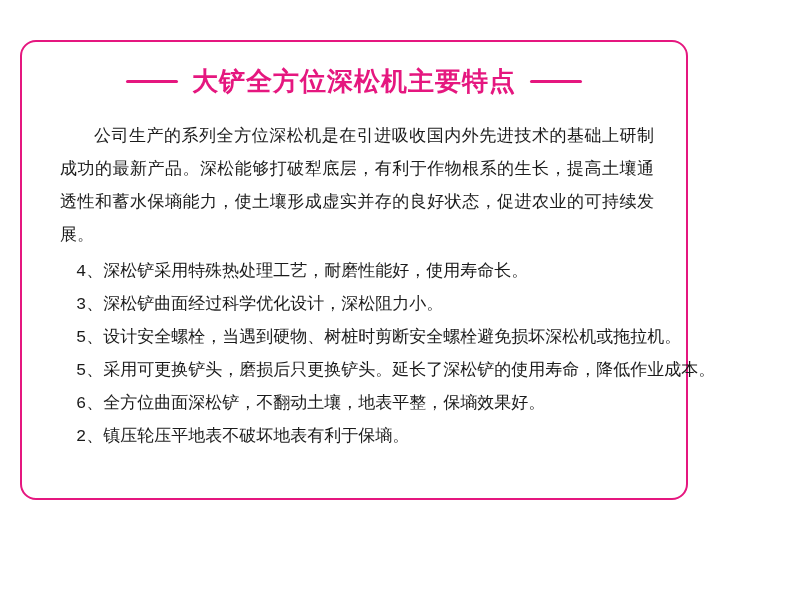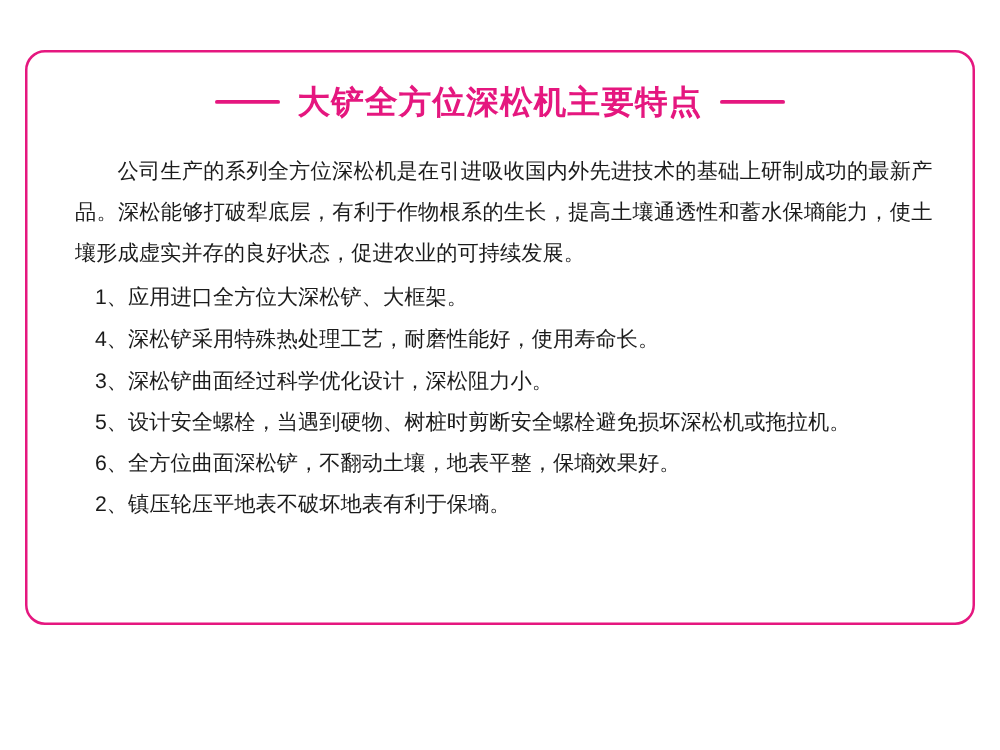--- a/index.html
+++ b/index.html
@@ -17,21 +17,21 @@
     position: relative;
     width: 800px;
     height: 600px;
     background: #ffffff;
     box-sizing: border-box;
   }
   .card {
     position: absolute;
     left: 20px;
     top: 40px;
-    width: 760px;
+    width: 668px;
     height: 460px;
     border: 2px solid #e5177f;
     border-radius: 16px;
     box-sizing: border-box;
     background: #ffffff;
   }
   .title-row {
     position: absolute;
     left: 0;
     right: 0;
@@ -57,21 +57,21 @@
   }
   .body-text {
     position: absolute;
     left: 38px;
     right: 32px;
     top: 78px;
     color: #1b1b1b;
     font-size: 17px;
     line-height: 1.95;
     text-align: justify;
-    font-family: Liberation Sans, sans-serif;
+    font-family: Liberation Mono, monospace;
   }
   .intro {
     text-indent: 2em;
     margin: 0 0 2px 0;
     line-height: 1.95;
   }
   .feature-list {
     list-style: none;
     margin: 0;
     padding: 0;
@@ -91,23 +91,23 @@
 
     <div class="title-row">
       <span class="title-rule"></span>
       <span class="title-text">大铲全方位深松机主要特点</span>
       <span class="title-rule"></span>
     </div>
 
     <div class="body-text">
       <p class="intro">公司生产的系列全方位深松机是在引进吸收国内外先进技术的基础上研制成功的最新产品。深松能够打破犁底层，有利于作物根系的生长，提高土壤通透性和蓄水保墒能力，使土壤形成虚实并存的良好状态，促进农业的可持续发展。</p>
       <ul class="feature-list">
-        <li>1、应用进口全方位大深松铲、大框架。</li>
         <li>4、深松铲采用特殊热处理工艺，耐磨性能好，使用寿命长。</li>
         <li>3、深松铲曲面经过科学优化设计，深松阻力小。</li>
         <li>5、设计安全螺栓，当遇到硬物、树桩时剪断安全螺栓避免损坏深松机或拖拉机。</li>
+        <li>5、采用可更换铲头，磨损后只更换铲头。延长了深松铲的使用寿命，降低作业成本。</li>
         <li>6、全方位曲面深松铲，不翻动土壤，地表平整，保墒效果好。</li>
         <li>2、镇压轮压平地表不破坏地表有利于保墒。</li>
       </ul>
     </div>
 
   </div>
 </div>
 
 </body></html>

